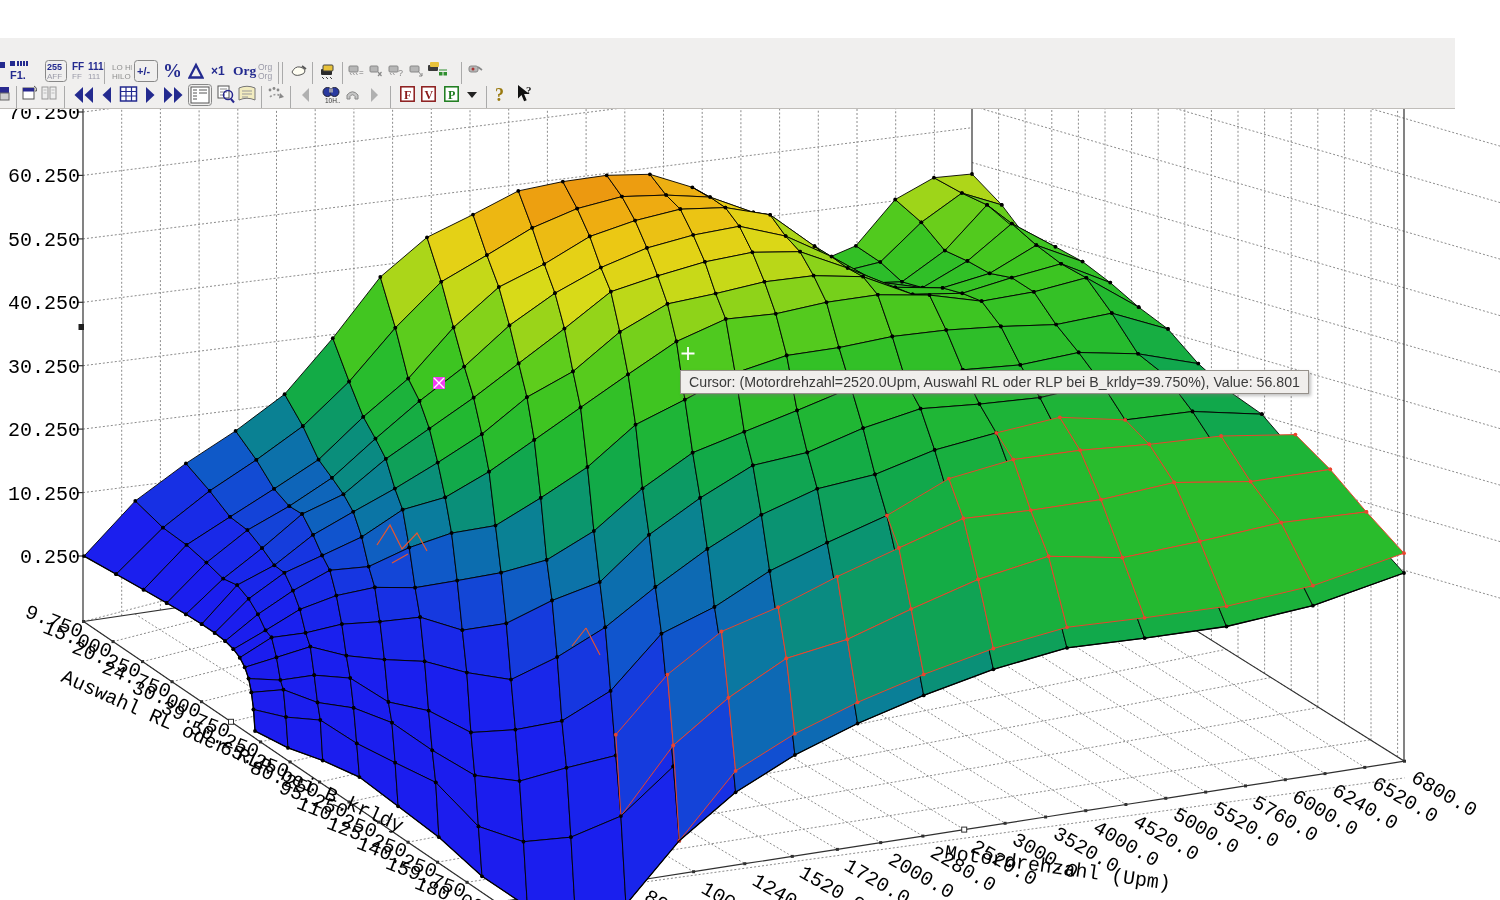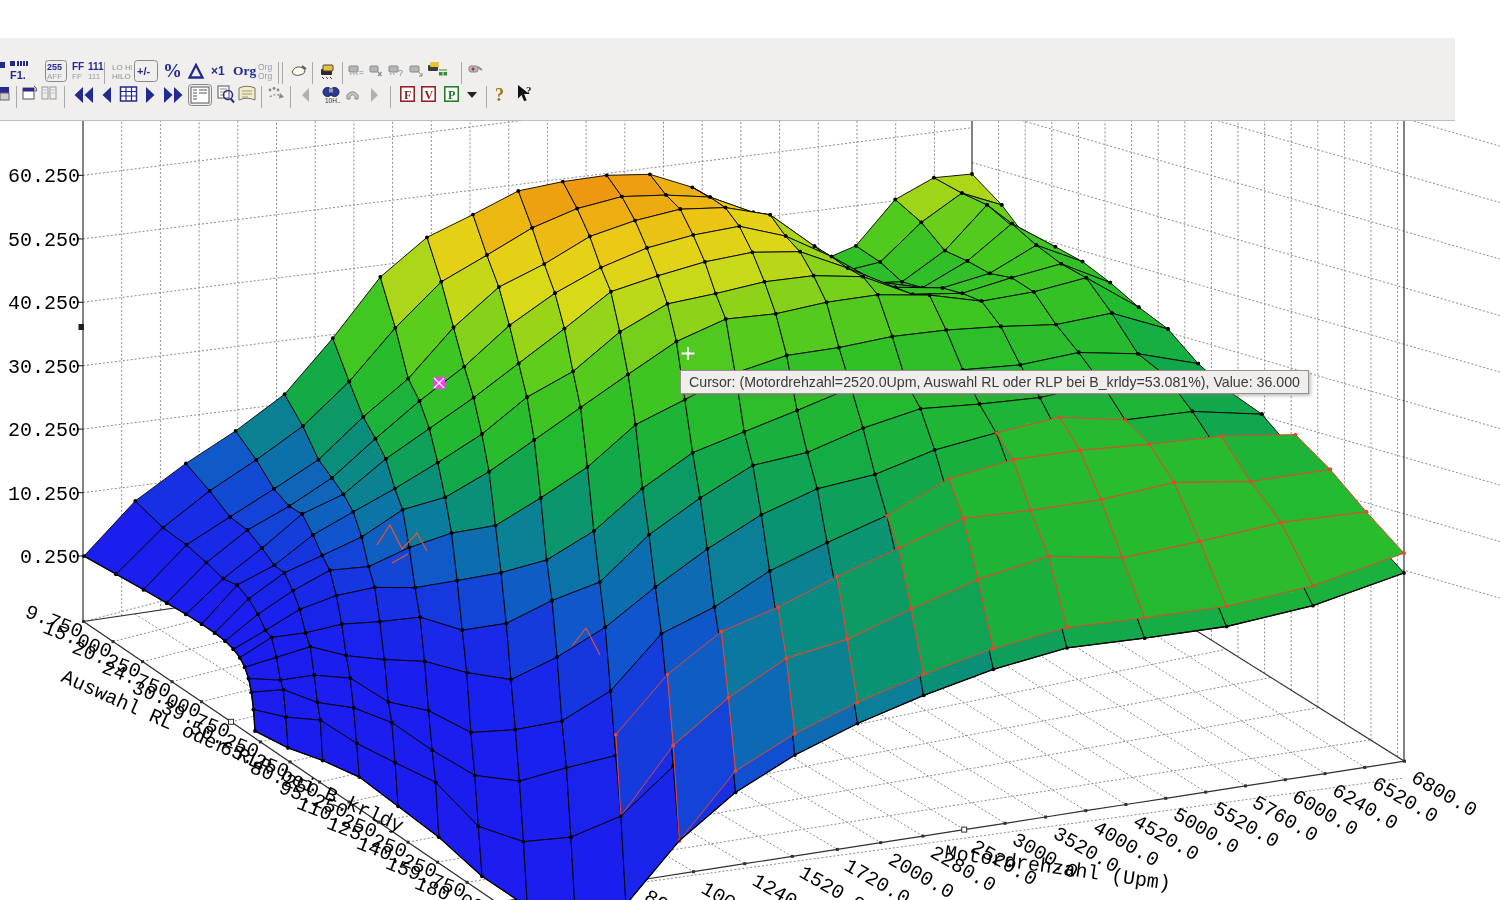--- a/index.html
+++ b/index.html
@@ -1,16 +1,16 @@
 <!DOCTYPE html>
 <html><head><meta charset="utf-8">
 <style>
 *{margin:0;padding:0;box-sizing:border-box;}
 body{width:1500px;height:900px;overflow:hidden;background:#fff;font-family:"Liberation Sans",sans-serif;position:relative;}
-#tb{position:absolute;left:0;top:38px;width:1455px;height:83px;background:#f0efee;border-bottom:1px solid #c0bdb9;}
+#tb{position:absolute;left:0;top:38px;width:1455px;height:71px;background:#f0efee;border-bottom:1px solid #c0bdb9;}
 .trow{position:absolute;left:0;width:100%;}
 .ti{position:absolute;top:0;height:24px;display:block;}
 .sep{position:absolute;top:2px;height:22px;width:1px;background:#aaa;display:block;}
 #chart{position:absolute;left:0;top:0;}
 #tip{position:absolute;left:680px;top:370px;width:629px;height:24px;background:#f0eeec;border:1px solid #95908a;box-shadow:2px 2px 3px rgba(120,120,120,.45);font-size:14.2px;color:#3a3a3a;line-height:22px;padding-left:8px;white-space:nowrap;}
 </style></head>
 <body>
 <svg id="chart" width="1500" height="900" viewBox="0 0 1500 900">
 <defs>
       <clipPath id="cp">
@@ -1370,12 +1370,12 @@
   <span class="ti" style="left:494px;width:14px;"><svg viewBox="0 0 14 22" width="14" height="22">
           <text x="1" y="17" font-family="Liberation Serif" font-size="18" font-weight="bold" fill="#9a7a10">?</text>
         </svg></span>
   <span class="ti" style="left:514px;width:20px;"><svg viewBox="0 0 20 22" width="20" height="22">
           <path d="M4 1 l0 13.5 3.5 -3.5 2.6 6.2 2.6 -0.9 -2.6 -6.2 5.3 0 Z" fill="#111"></path>
           <text x="12" y="10" font-family="Liberation Serif" font-size="11" font-weight="bold" fill="#111">?</text>
         </svg></span>
  </div>
 </div>
 
-<div id="tip">Cursor: (Motordrehzahl=2520.0Upm, Auswahl RL oder RLP bei B_krldy=53.081%), Value: 36.000</div>
+<div id="tip">Cursor: (Motordrehzahl=2520.0Upm, Auswahl RL oder RLP bei B_krldy=39.750%), Value: 56.801</div>
 </body></html>

